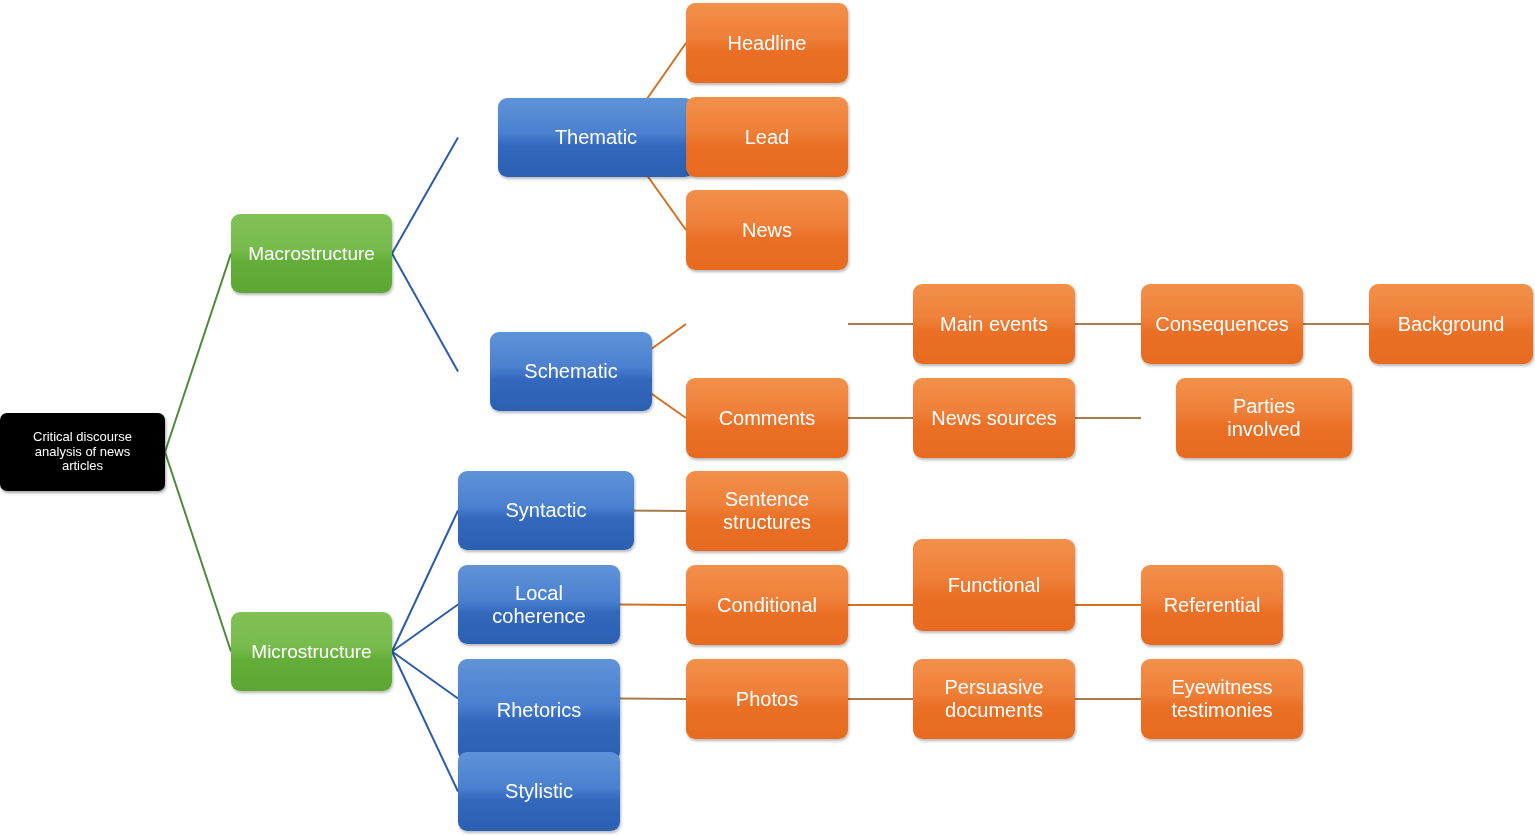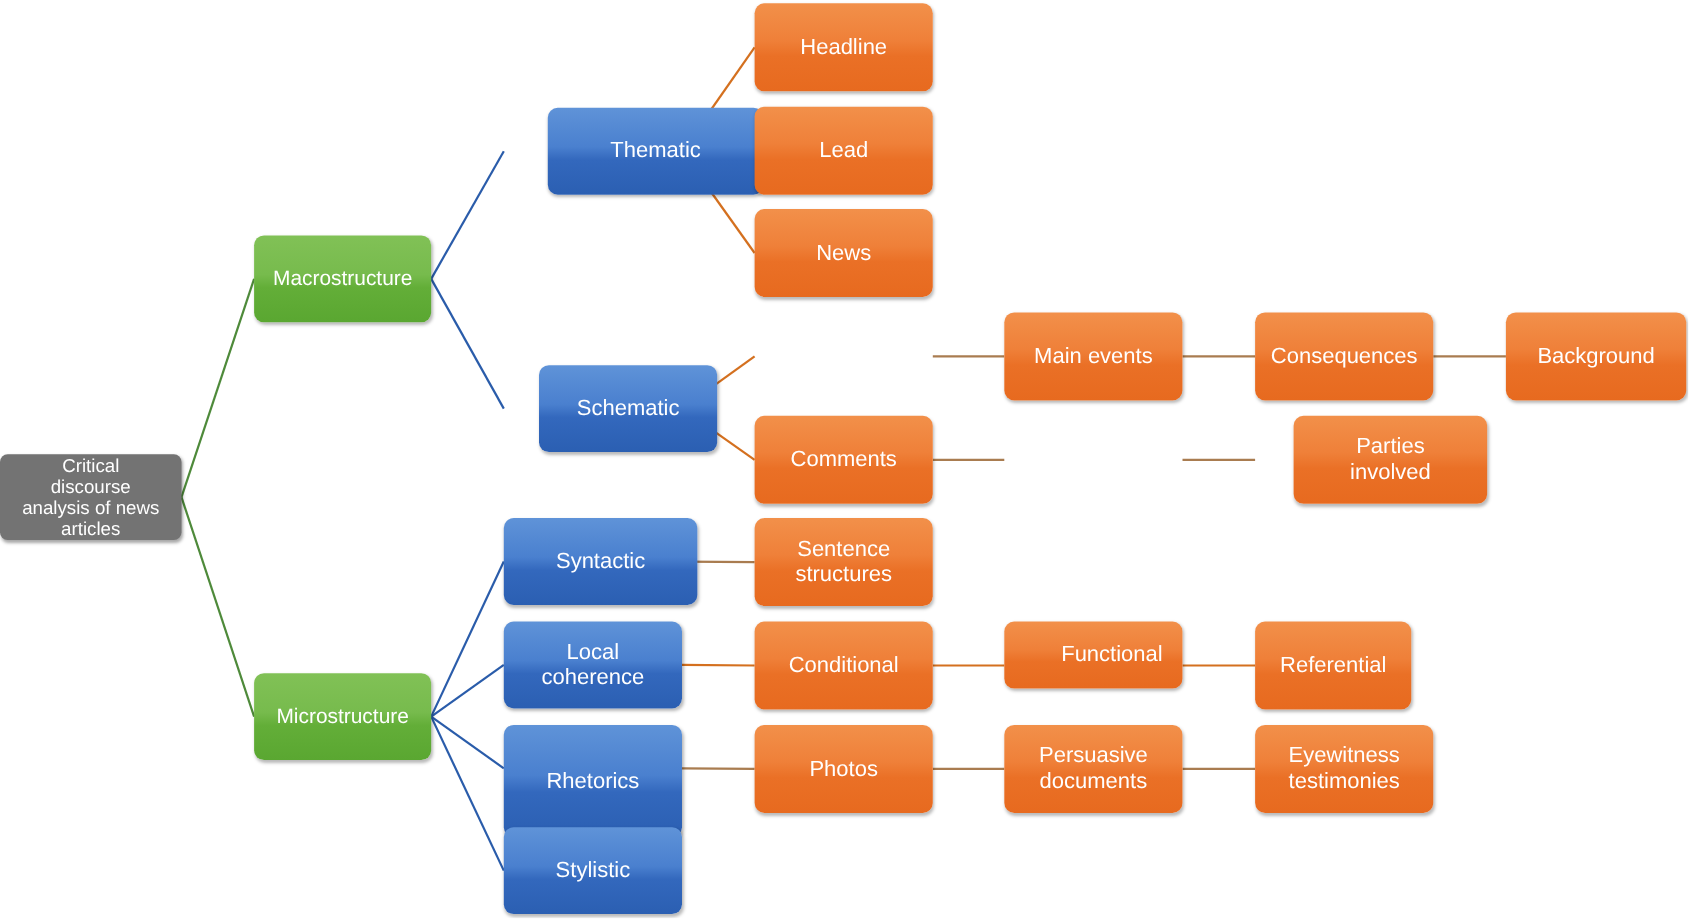--- a/index.html
+++ b/index.html
@@ -36,23 +36,23 @@
     border-radius: 9px;
     line-height: 1.13;
     padding: 2px 18px;
     z-index: 3;
   }
   .node .lbl {
     display: block;
     white-space: pre-line;
   }
   .node-root {
-    background: #737373;
+    background: #000000;
     border-radius: 7px;
-    font-size: 17px;
+    font-size: 13px;
     box-shadow: 1px 2px 3px rgba(0,0,0,0.35);
   }
   .node-green {
     background: linear-gradient(to bottom, #81c156 0%, #77bb4d 45%, #63ae38 60%, #5aa731 100%);
     font-size: 19px;
     box-shadow: 1px 2px 3px rgba(0,0,0,0.28);
   }
   .node-blue {
     background: linear-gradient(to bottom, #5f93d8 0%, #4a80cf 45%, #3368bd 60%, #2b5fb2 100%);
     font-size: 20px;
@@ -132,40 +132,43 @@
   </div>
   <div class="node node-orange" style="left: 686px; top: 190px; width: 162px; height: 80px;">
     <span class="lbl">News</span>
   </div>
   <div class="node node-orange" style="left: 686px; top: 378px; width: 162px; height: 80px;">
     <span class="lbl">Comments</span>
   </div>
   <div class="node node-orange" style="left: 913px; top: 284px; width: 162px; height: 80px;">
     <span class="lbl">Main events</span>
   </div>
+  <div class="node node-orange" style="left: 913px; top: 378px; width: 162px; height: 80px;">
+    <span class="lbl">News sources</span>
+  </div>
   <div class="node node-orange" style="left: 1141px; top: 284px; width: 162px; height: 80px;">
     <span class="lbl">Consequences</span>
   </div>
   <div class="node node-orange" style="left: 1176px; top: 378px; width: 176px; height: 80px;">
     <span class="lbl">Parties involved</span>
   </div>
   <div class="node node-orange" style="left: 1369px; top: 284px; width: 164px; height: 80px;">
     <span class="lbl">Background</span>
   </div>
   <div class="node node-orange" style="left: 686px; top: 471px; width: 162px; height: 80px;">
     <span class="lbl">Sentence
 structures</span>
   </div>
   <div class="node node-orange" style="left: 686px; top: 565px; width: 162px; height: 80px;">
     <span class="lbl">Conditional</span>
   </div>
   <div class="node node-orange" style="left: 686px; top: 659px; width: 162px; height: 80px;">
     <span class="lbl">Photos</span>
   </div>
-  <div class="node node-orange" style="left: 913px; top: 565px; width: 162px; height: 61px; justify-content: flex-end;">
+  <div class="node node-orange" style="left: 913px; top: 539px; width: 162px; height: 92px;">
     <span class="lbl">Functional</span>
   </div>
   <div class="node node-orange" style="left: 913px; top: 659px; width: 162px; height: 80px;">
     <span class="lbl">Persuasive
 documents</span>
   </div>
   <div class="node node-orange" style="left: 1141px; top: 565px; width: 142px; height: 80px;">
     <span class="lbl">Referential</span>
   </div>
   <div class="node node-orange" style="left: 1141px; top: 659px; width: 162px; height: 80px;">

